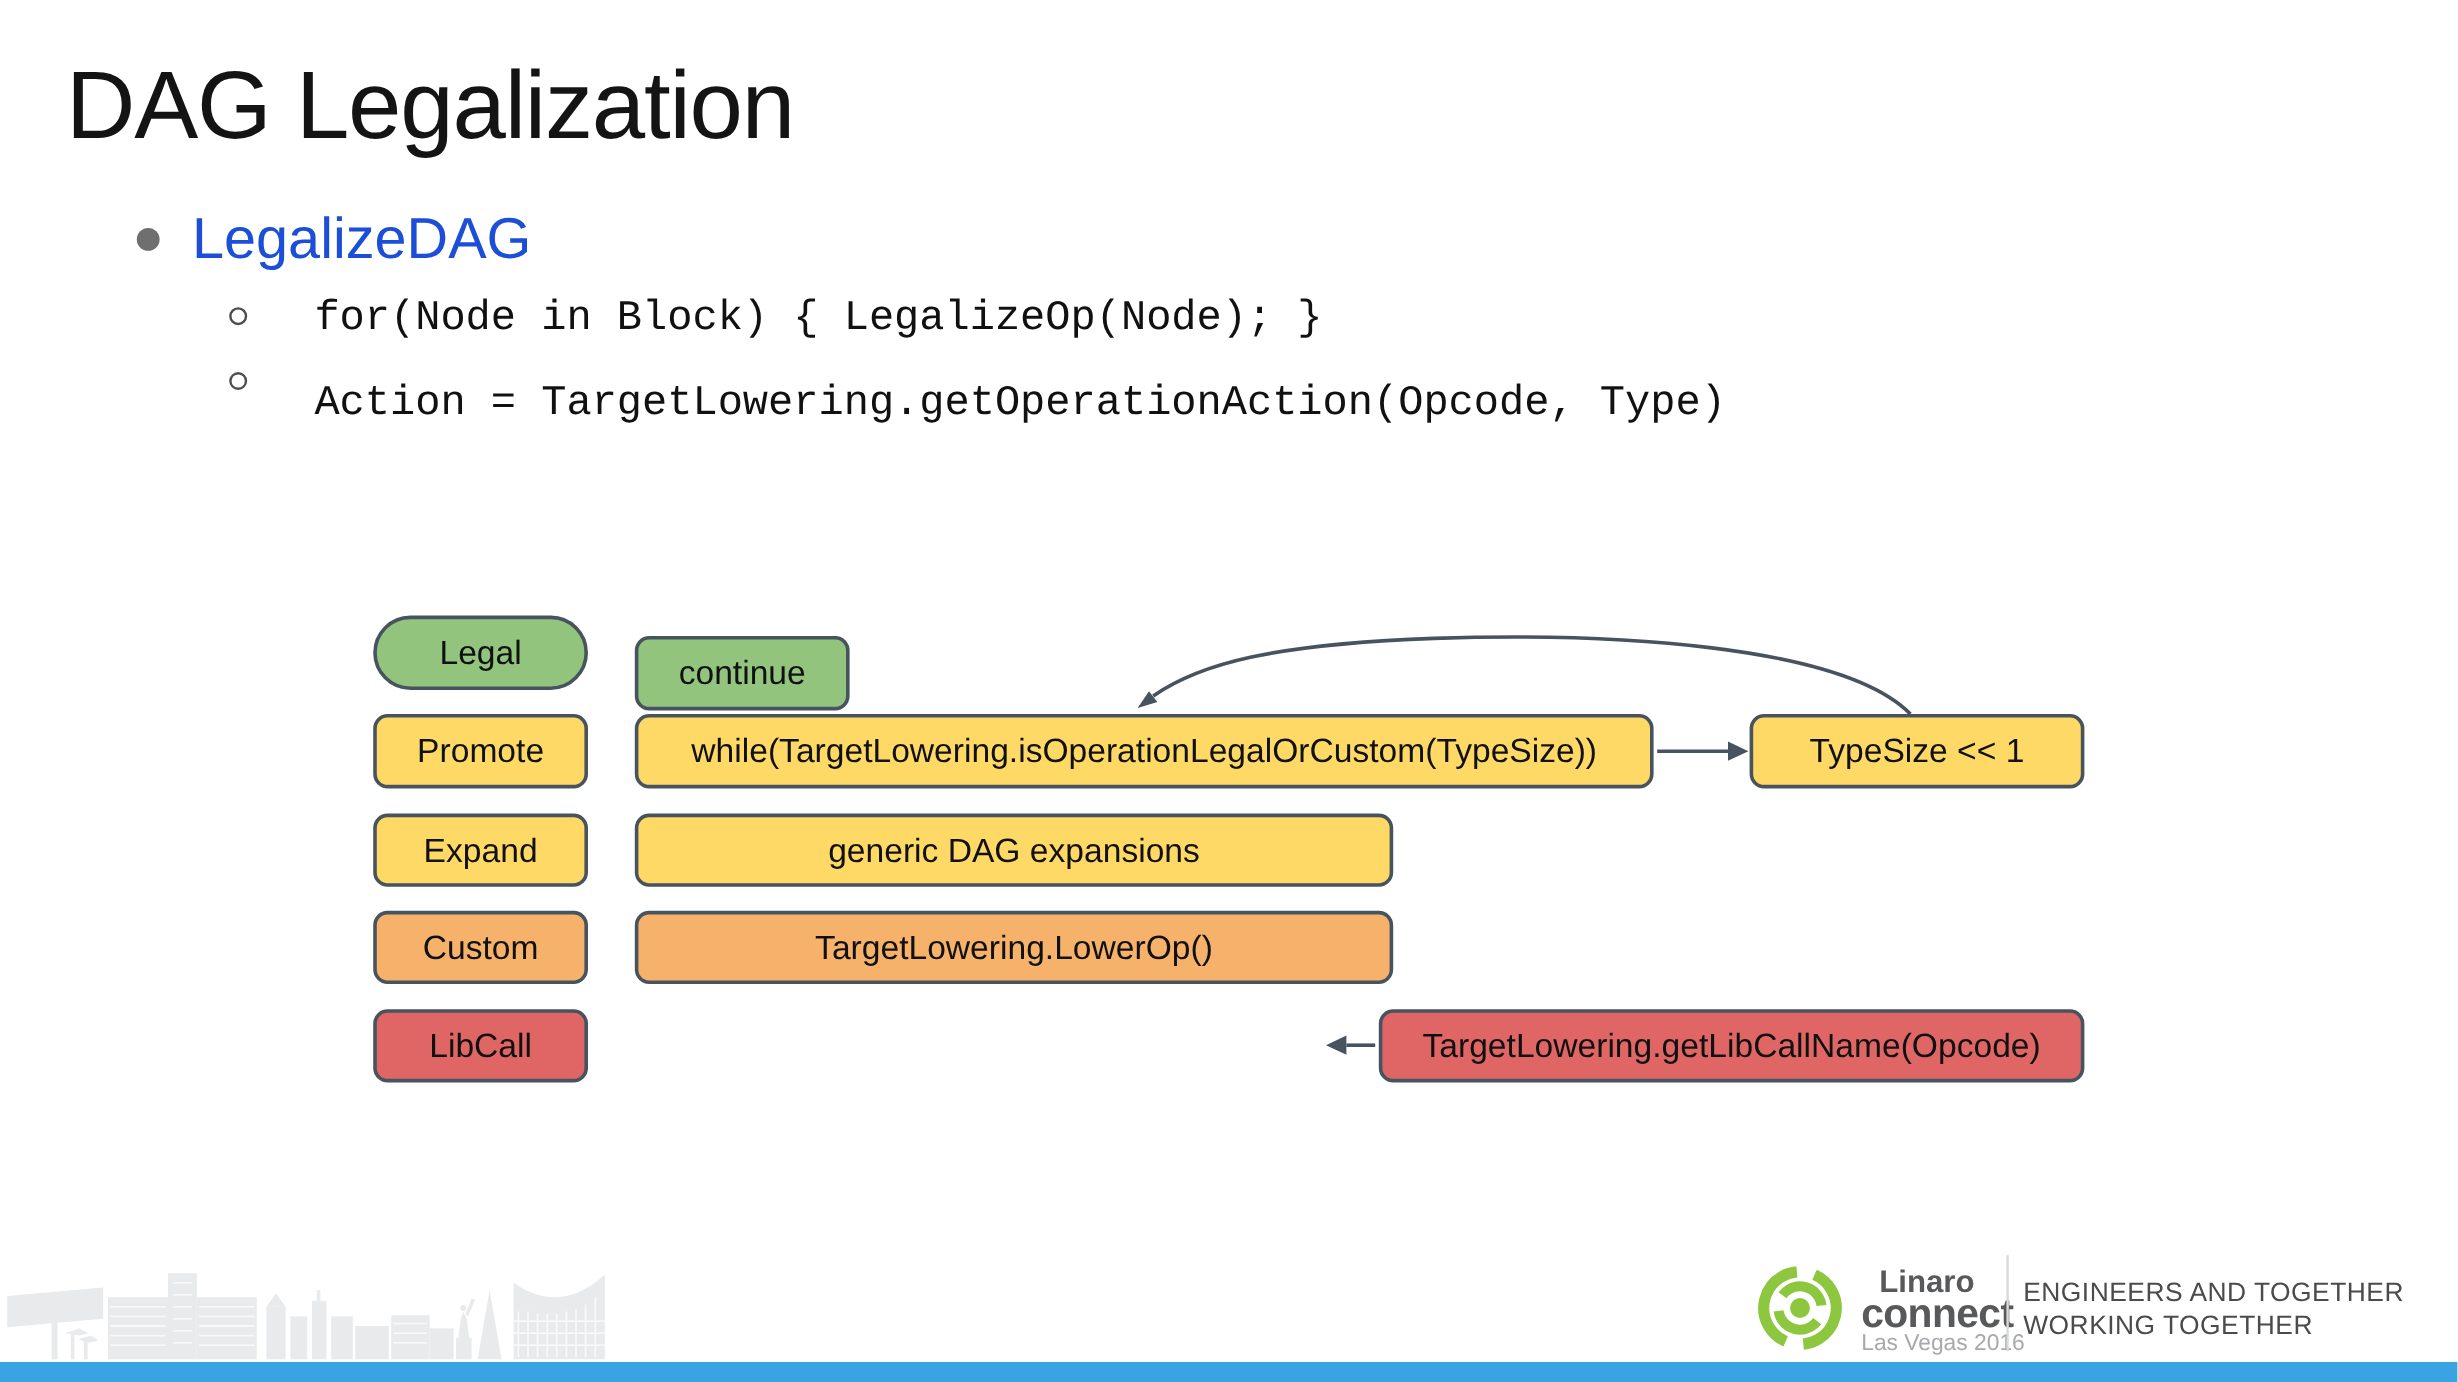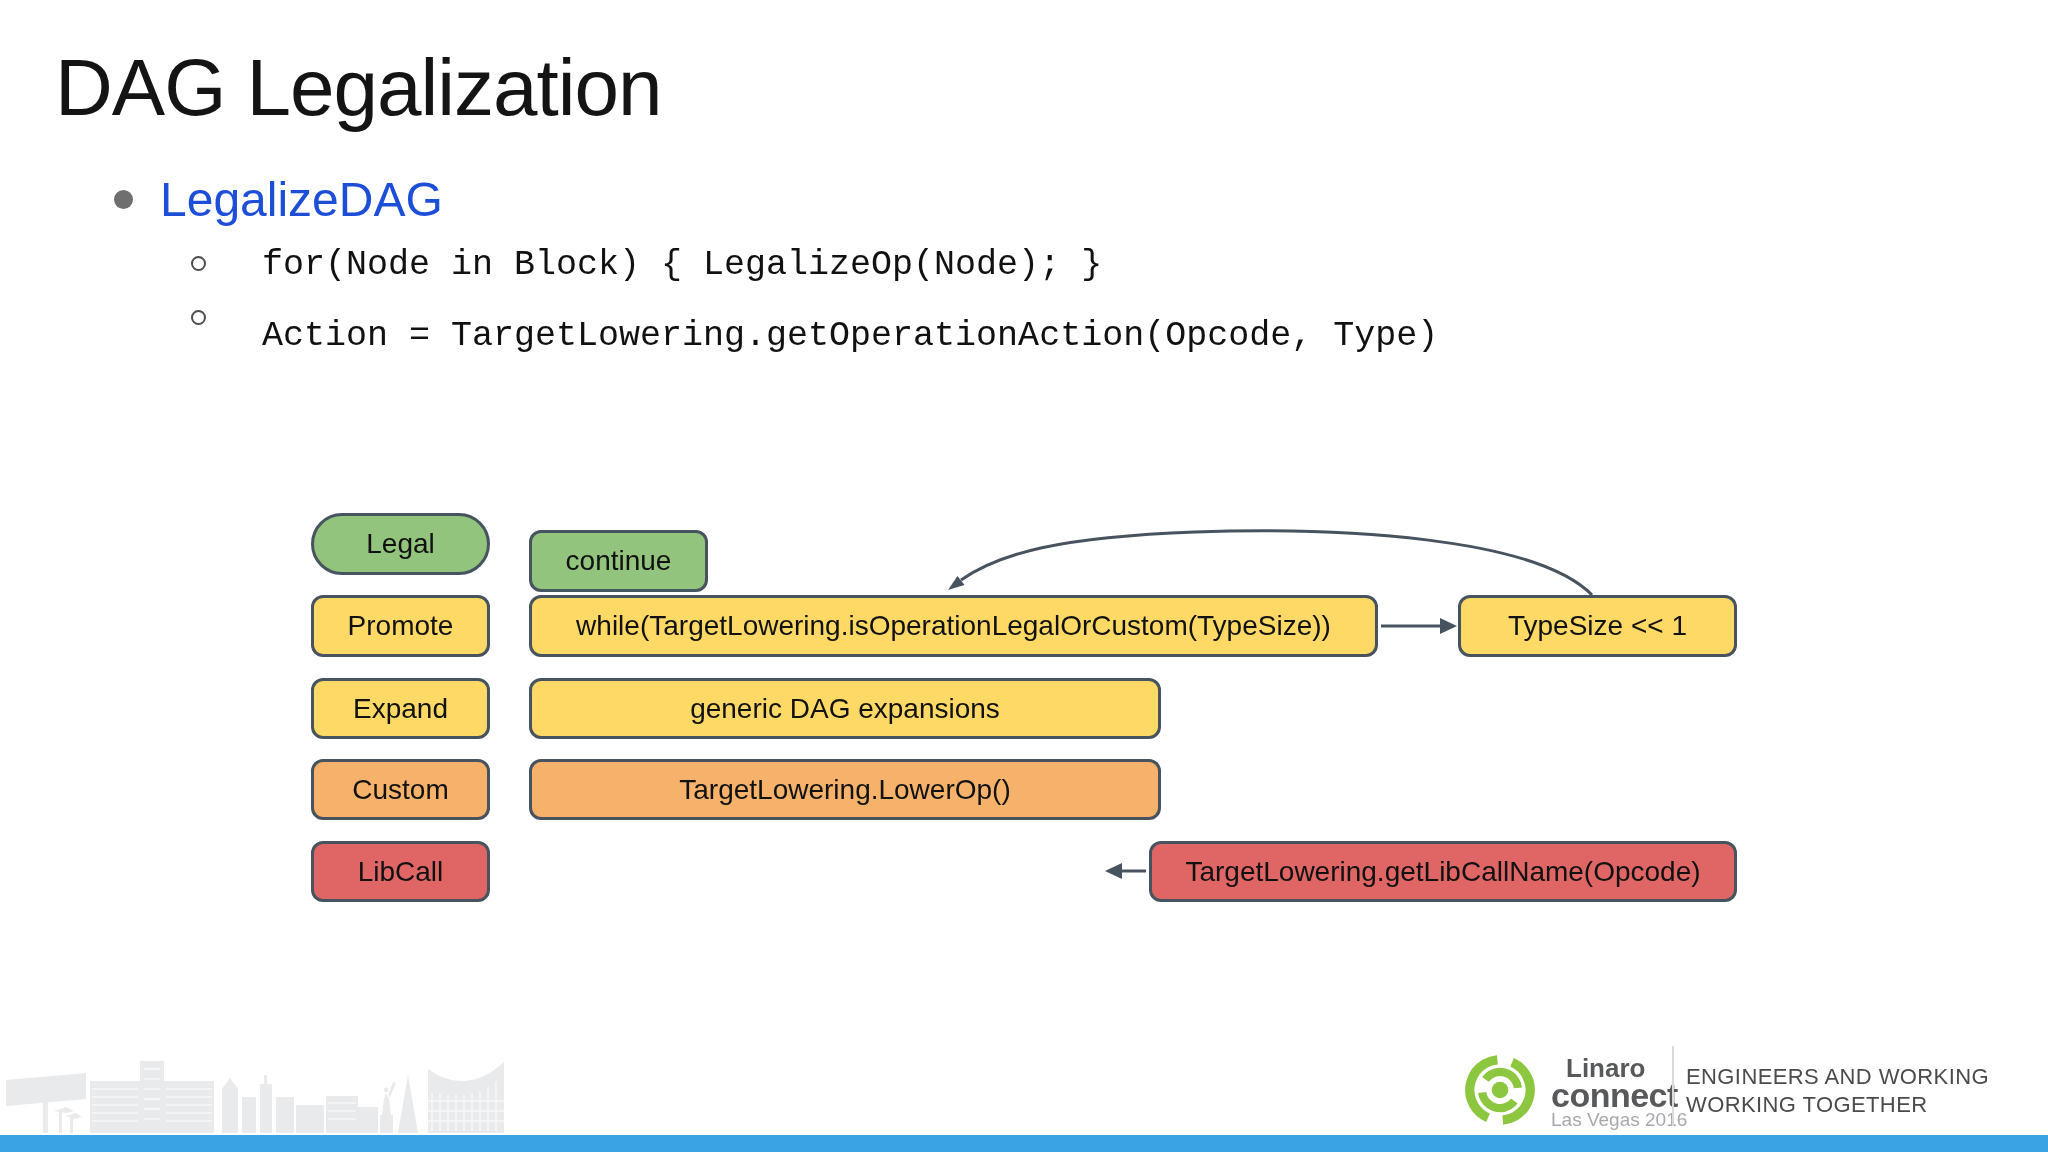--- a/index.html
+++ b/index.html
@@ -171,18 +171,18 @@
       <circle cx="40" cy="40" r="31" stroke-width="9.5" stroke-dasharray="82 15.4" stroke-dashoffset="20" transform="rotate(-30 40 40)"></circle>
       <circle cx="40" cy="40" r="18.5" stroke-width="8.5" stroke-dasharray="44 14.1" stroke-dashoffset="8" transform="rotate(60 40 40)"></circle>
     </g>
     <circle cx="40" cy="40" r="8.5" fill="#8dc63f"></circle>
   </svg>
   <div class="logo-brand-top">Linaro</div>
   <div class="logo-brand-bottom">connect</div>
   <div class="logo-event">Las Vegas 2016</div>
   <div class="footer-divider"></div>
   <div class="tagline">
-    <div>ENGINEERS AND WORKING</div>
+    <div>ENGINEERS AND TOGETHER</div>
     <div>WORKING TOGETHER</div>
   </div>
 
   <div class="bottom-bar"></div>
 </div>
 
 </body></html>

